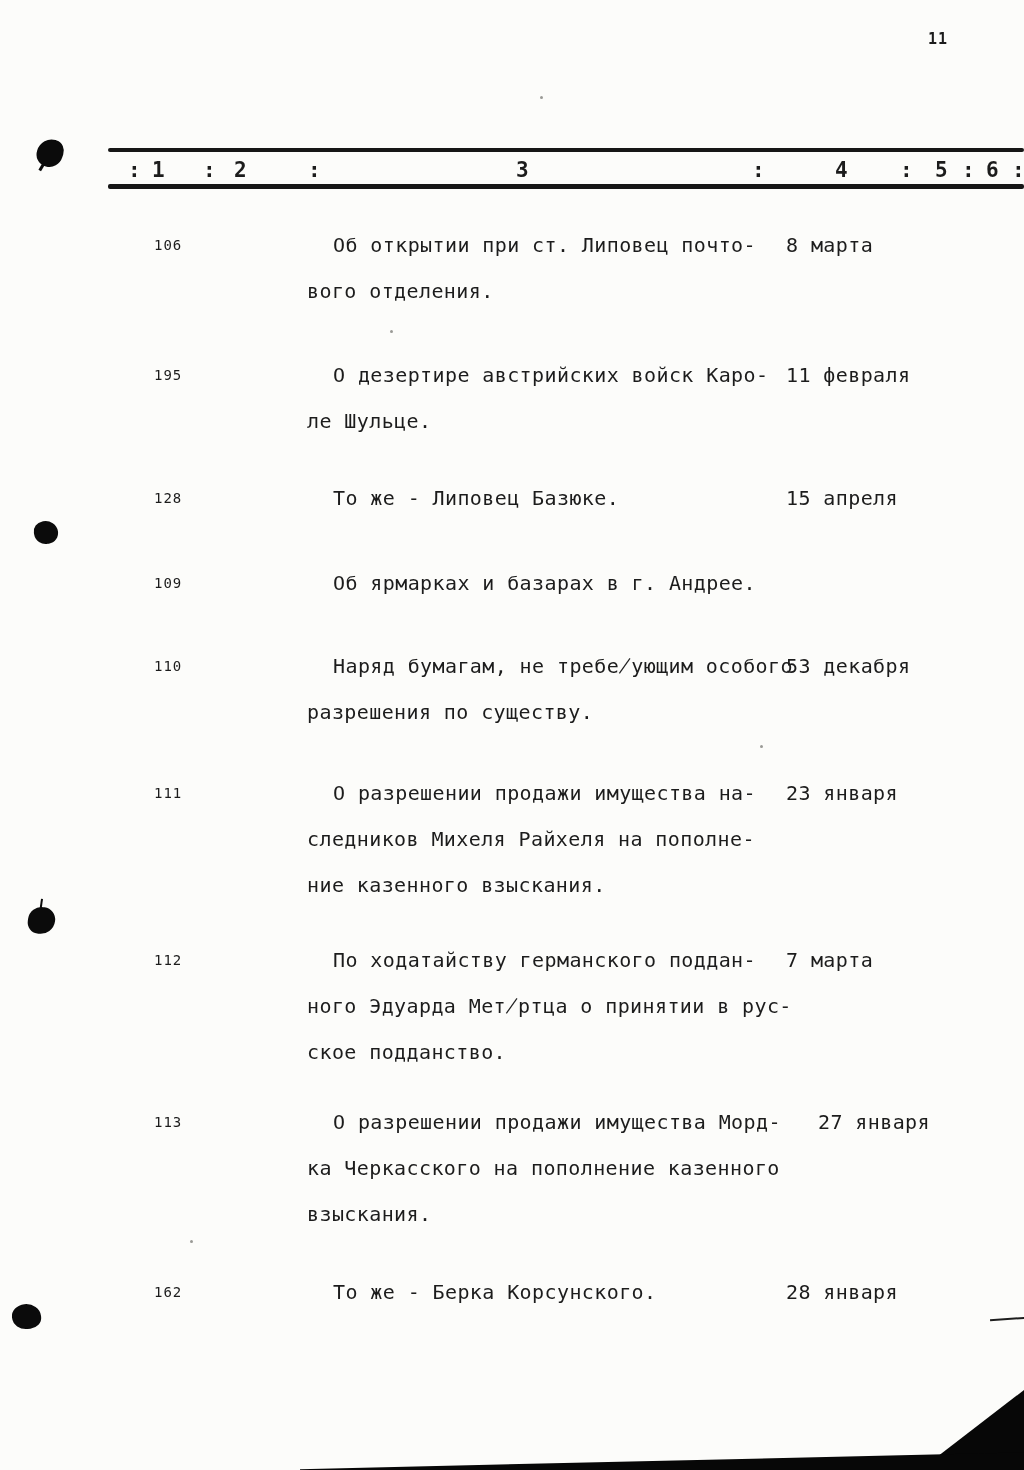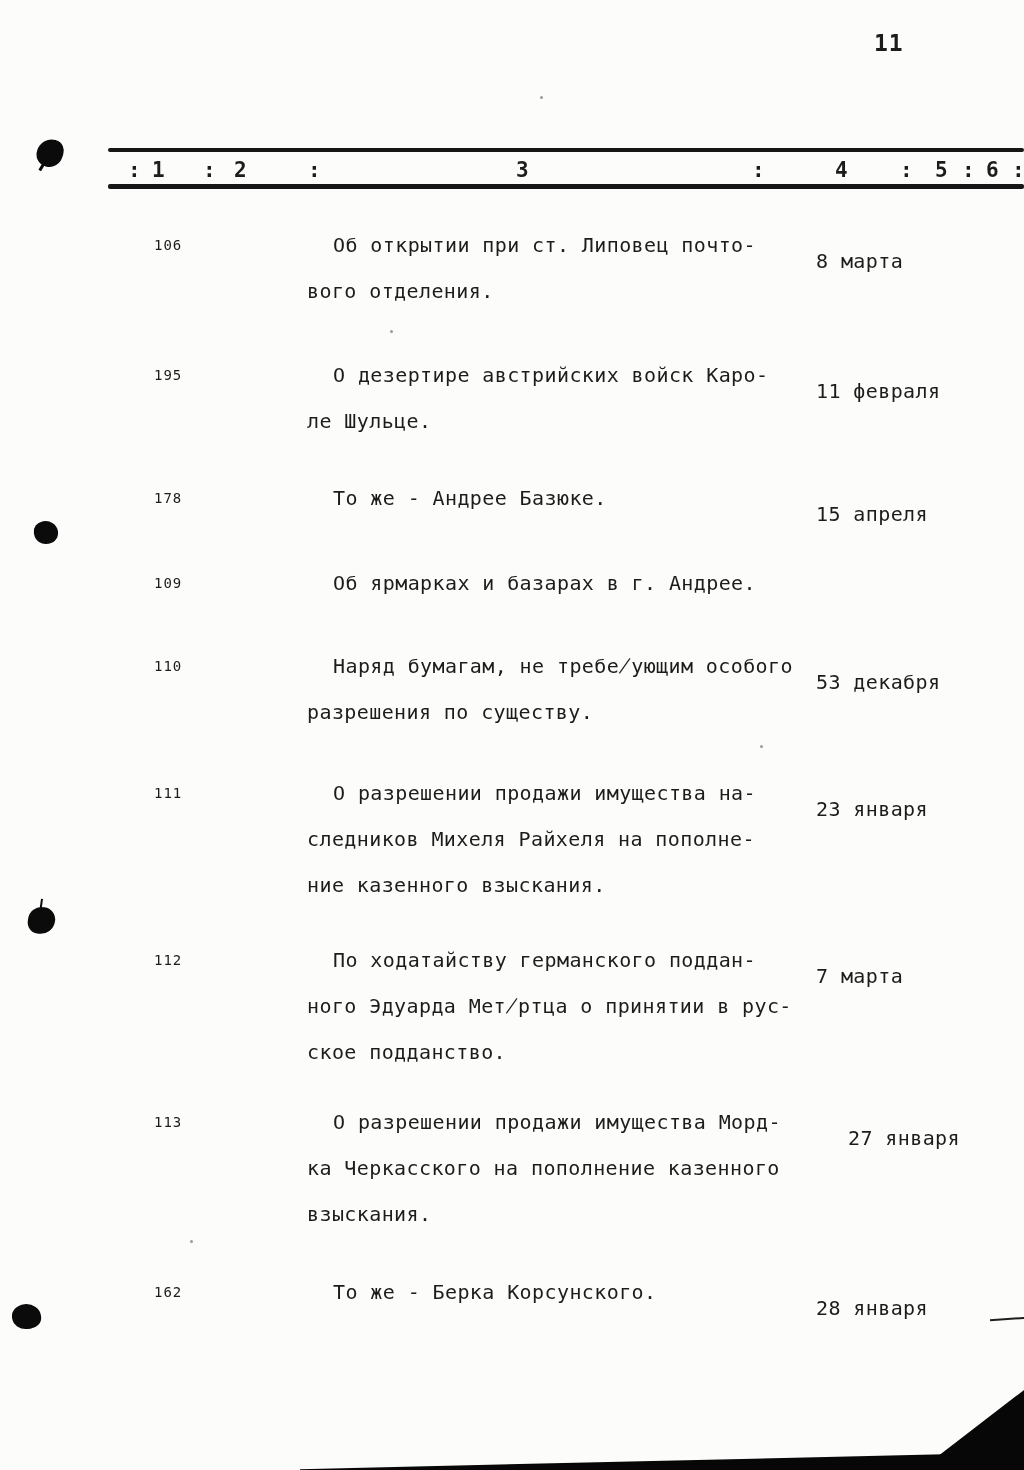--- a/index.html
+++ b/index.html
@@ -10,22 +10,22 @@
     overflow:hidden;
     font-family:"DejaVu Sans Mono","Liberation Mono",monospace;
     color:#1c1c1c;
   }
   .page{
     position:absolute;inset:0;
     background:#fcfcfa;
   }
   
   .page-number{
-    position:absolute;left:874px;top:30px;
-    font-size:23px;font-weight:bold;letter-spacing:1px;
+    position:absolute;left:928px;top:30px;
+    font-size:15px;font-weight:bold;letter-spacing:1px;
   }
   
   .rule{position:absolute;background:#161616;}
   .rule-top{left:108px;top:148px;width:916px;height:4px;border-radius:2px;}
   .rule-bottom{left:108px;top:184px;width:916px;height:5px;border-radius:2px;}
   
   .header-token{
     position:absolute;top:157px;
     font-size:21px;line-height:26px;font-weight:bold;
   }
@@ -34,22 +34,22 @@
   .entry .num{
     position:absolute;left:154px;top:0;
     font-size:14px;line-height:46px;letter-spacing:1px;
   }
   .entry .text{
     position:absolute;left:307px;top:0;width:505px;
     font-size:20px;line-height:46px;letter-spacing:0.4px;
     white-space:pre-line;text-indent:26px;
   }
   .entry .date{
-    position:absolute;left:786px;top:16px;
-    font-size:20px;line-height:46px;letter-spacing:0.4px;white-space:nowrap;margin-left:30px;
+    position:absolute;left:786px;top:0;
+    font-size:20px;line-height:46px;letter-spacing:0.4px;white-space:nowrap;
   }
   
   .blob{position:absolute;background:#0b0b0b;}
   .blob-1{left:37px;top:139px;width:26px;height:28px;border-radius:62% 45% 55% 50%;transform:rotate(18deg);}
   .blob-1::after{content:"";position:absolute;left:8px;top:26px;width:3px;height:8px;background:#0b0b0b;transform:rotate(12deg);}
   .blob-2{left:34px;top:521px;width:24px;height:23px;border-radius:48% 60% 52% 55%;transform:rotate(-10deg);}
   .blob-3{left:28px;top:907px;width:27px;height:27px;border-radius:55% 50% 60% 45%;transform:rotate(8deg);}
   .blob-3::after{content:"";position:absolute;left:10px;top:-8px;width:2px;height:9px;background:#0b0b0b;}
   .blob-4{left:12px;top:1304px;width:29px;height:25px;border-radius:55% 62% 48% 58%;transform:rotate(-6deg);}
   
@@ -101,22 +101,22 @@
   </div>
 
   <div class="entry" style="top:352px">
     <div class="num">195</div>
     <div class="text">О дезертире австрийских войск Каро-
 ле Шульце.</div>
     <div class="date">11 февраля</div>
   </div>
 
   <div class="entry" style="top:475px">
-    <div class="num">178</div>
-    <div class="text">То же - Андрее Базюке.</div>
+    <div class="num">128</div>
+    <div class="text">То же - Липовец Базюке.</div>
     <div class="date">15 апреля</div>
   </div>
 
   <div class="entry" style="top:560px">
     <div class="num">109</div>
     <div class="text">Об ярмарках и базарах в г. Андрее.</div>
     <div class="date"></div>
   </div>
 
   <div class="entry" style="top:643px">

